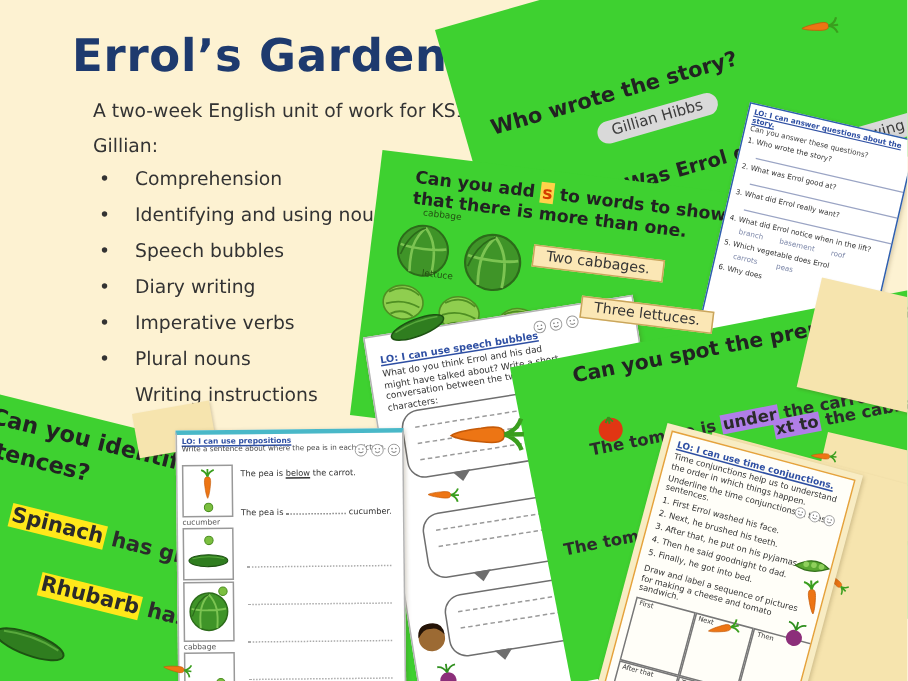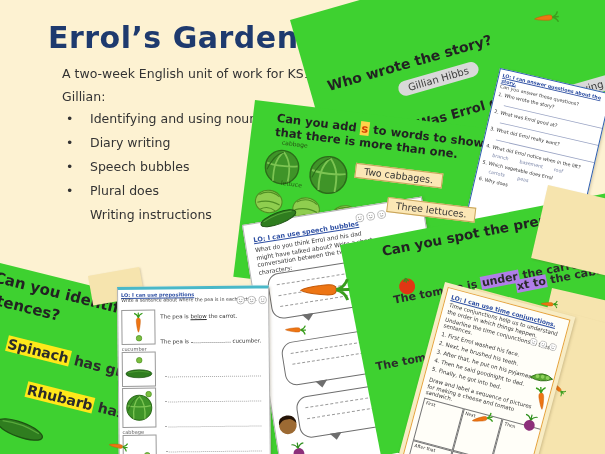--- a/index.html
+++ b/index.html
@@ -37,24 +37,26 @@
 </style>
 </head>
 <body>
 
 <div id="stage">
 
   <div class="abs h1" style="left:48px;top:20px;">Errol’s Garden</div>
   <div class="abs body-txt" style="left:62px;top:66px;">A two-week English unit of work for KS1.</div>
   <div class="abs body-txt" style="left:62px;top:89px;">Gillian:</div>
   <div class="abs" style="left:90px;top:111px;width:240px;">
+    <div class="bullet-row dotted" style="margin-bottom:9px;"><span>Comprehension</span></div>
     <div class="bullet-row dotted" style="margin-bottom:9px;"><span>Identifying and using nouns</span></div>
+    <div class="bullet-row dotted" style="margin-bottom:9px;"><span>Speech bubbles</span></div>
     <div class="bullet-row dotted" style="margin-bottom:9px;"><span>Diary writing</span></div>
-    <div class="bullet-row dotted" style="margin-bottom:9px;"><span>Speech bubbles</span></div>
-    <div class="bullet-row dotted" style="margin-bottom:9px;"><span>Plural does</span></div>
+    <div class="bullet-row dotted" style="margin-bottom:9px;"><span>Imperative verbs</span></div>
+    <div class="bullet-row dotted" style="margin-bottom:9px;"><span>Plural nouns</span></div>
     <div class="bullet-row"><span>Writing instructions</span></div>
   </div>
 
   <div class="abs slide" style="left:-60px;top:248px;width:420px;height:230px;transform:rotate(14deg);z-index:1;">
     <div class="abs sl-head" style="left:60px;top:6px;font-size:15px;">Can you identify</div>
     <div class="abs sl-head" style="left:38px;top:28px;font-size:15px;">sentences?</div>
     <div class="abs" style="left:88px;top:68px;font-size:14px;font-weight:bold;">
       <span class="hl-y">Spinach</span><span> has gree</span>
     </div>
     <div class="abs" style="left:118px;top:108px;font-size:14px;font-weight:bold;">

